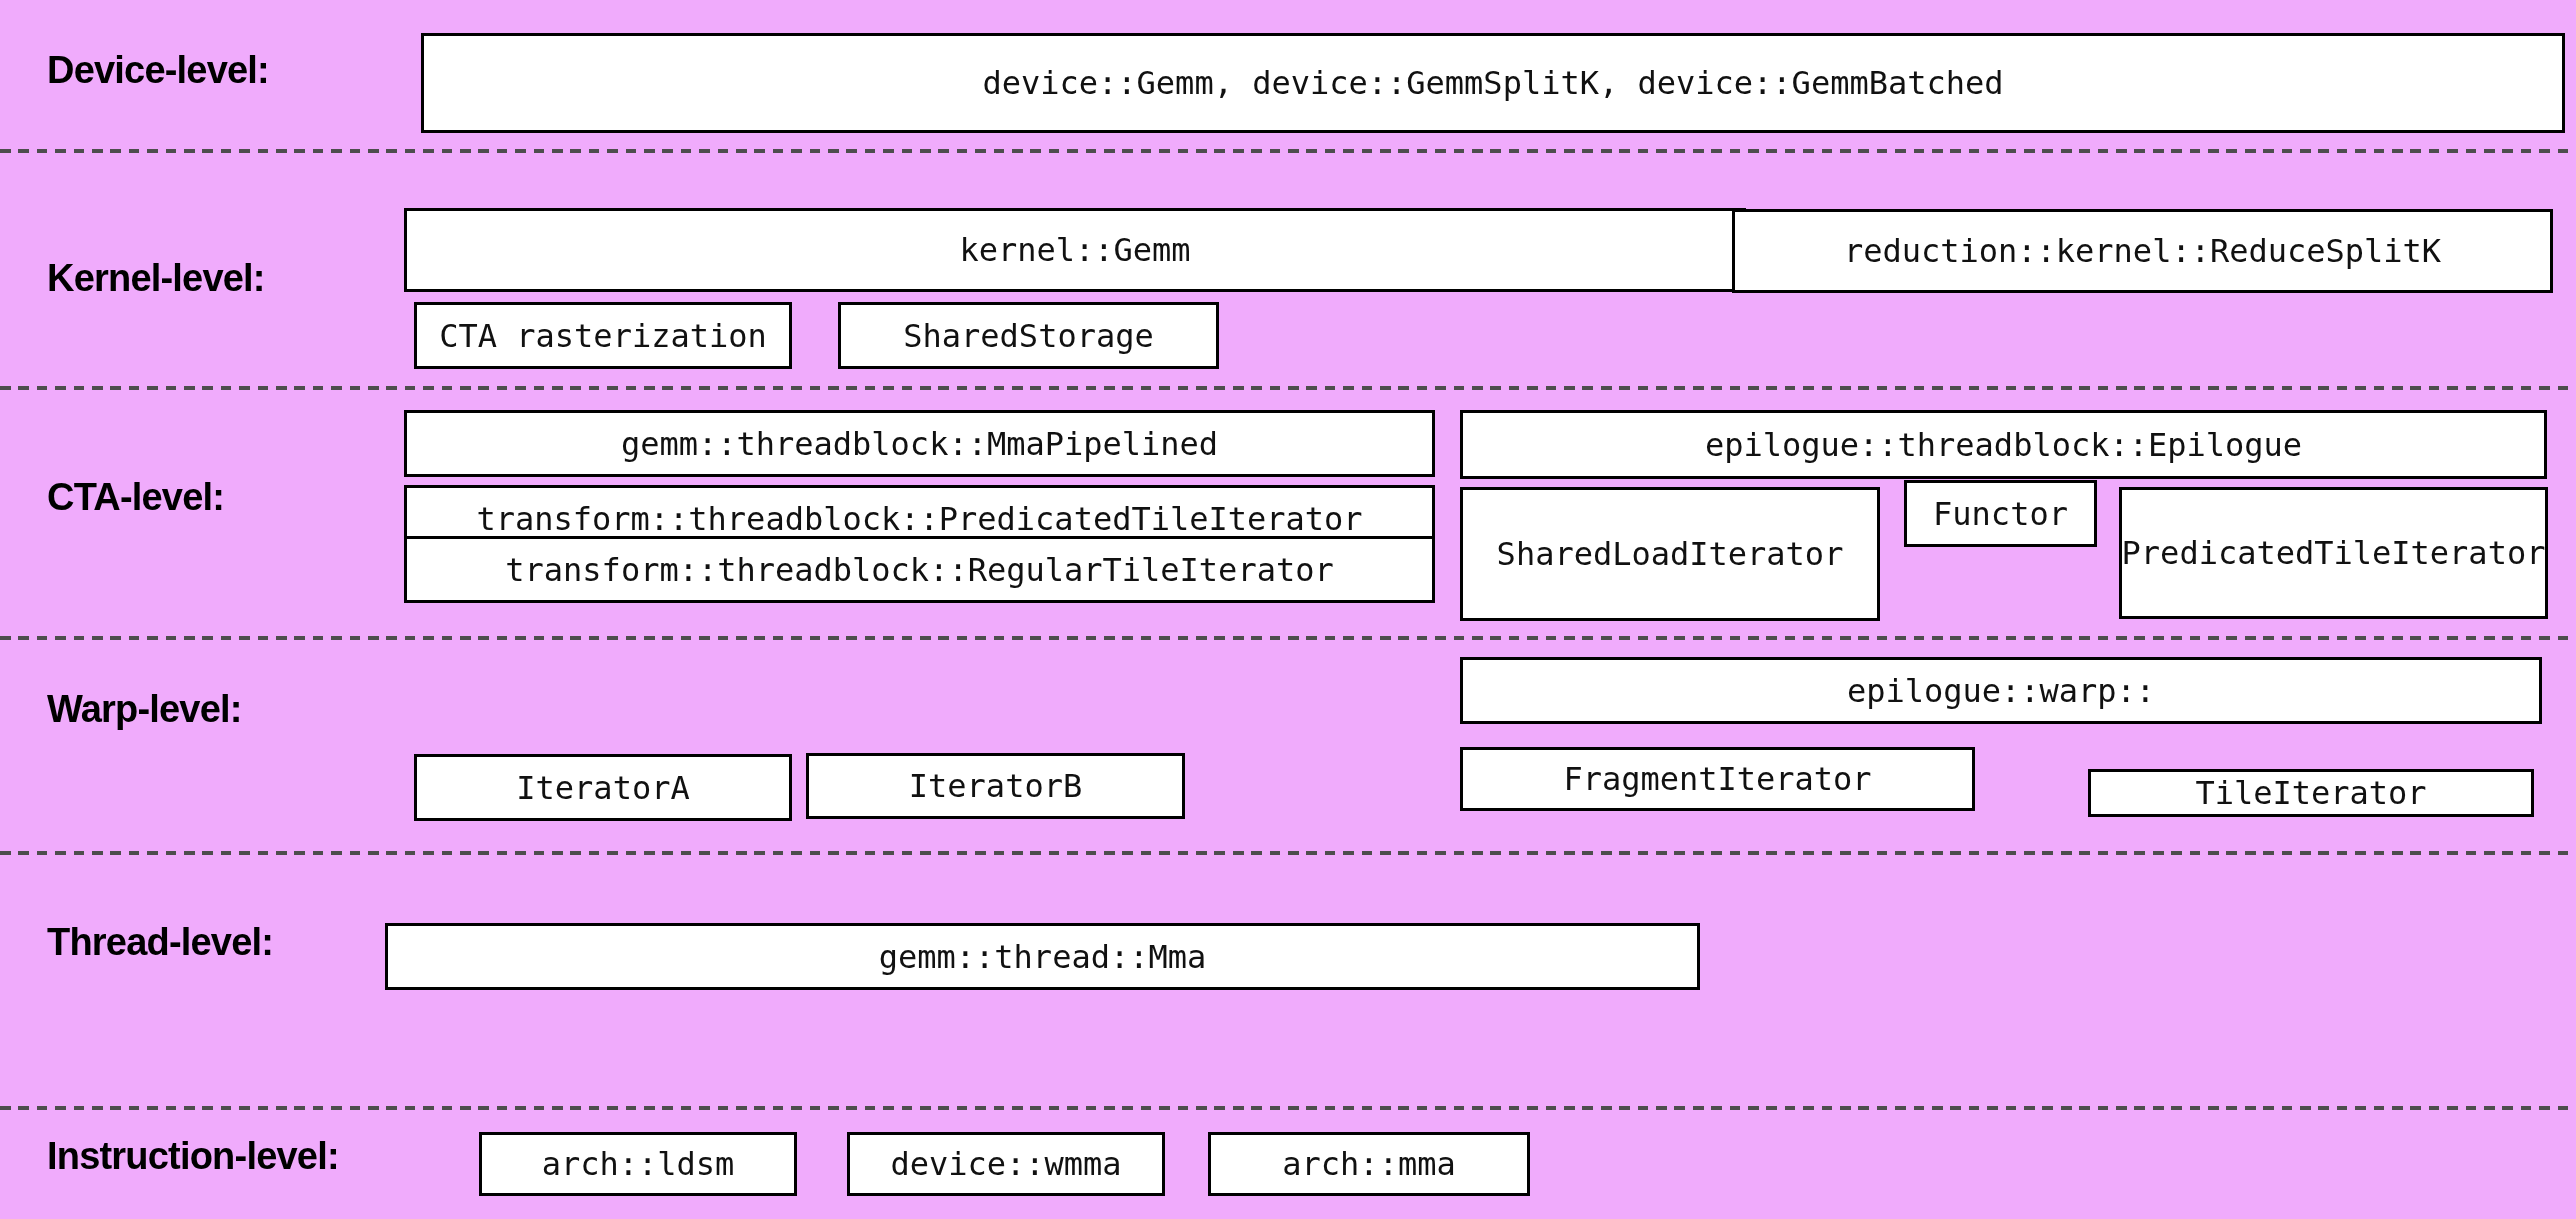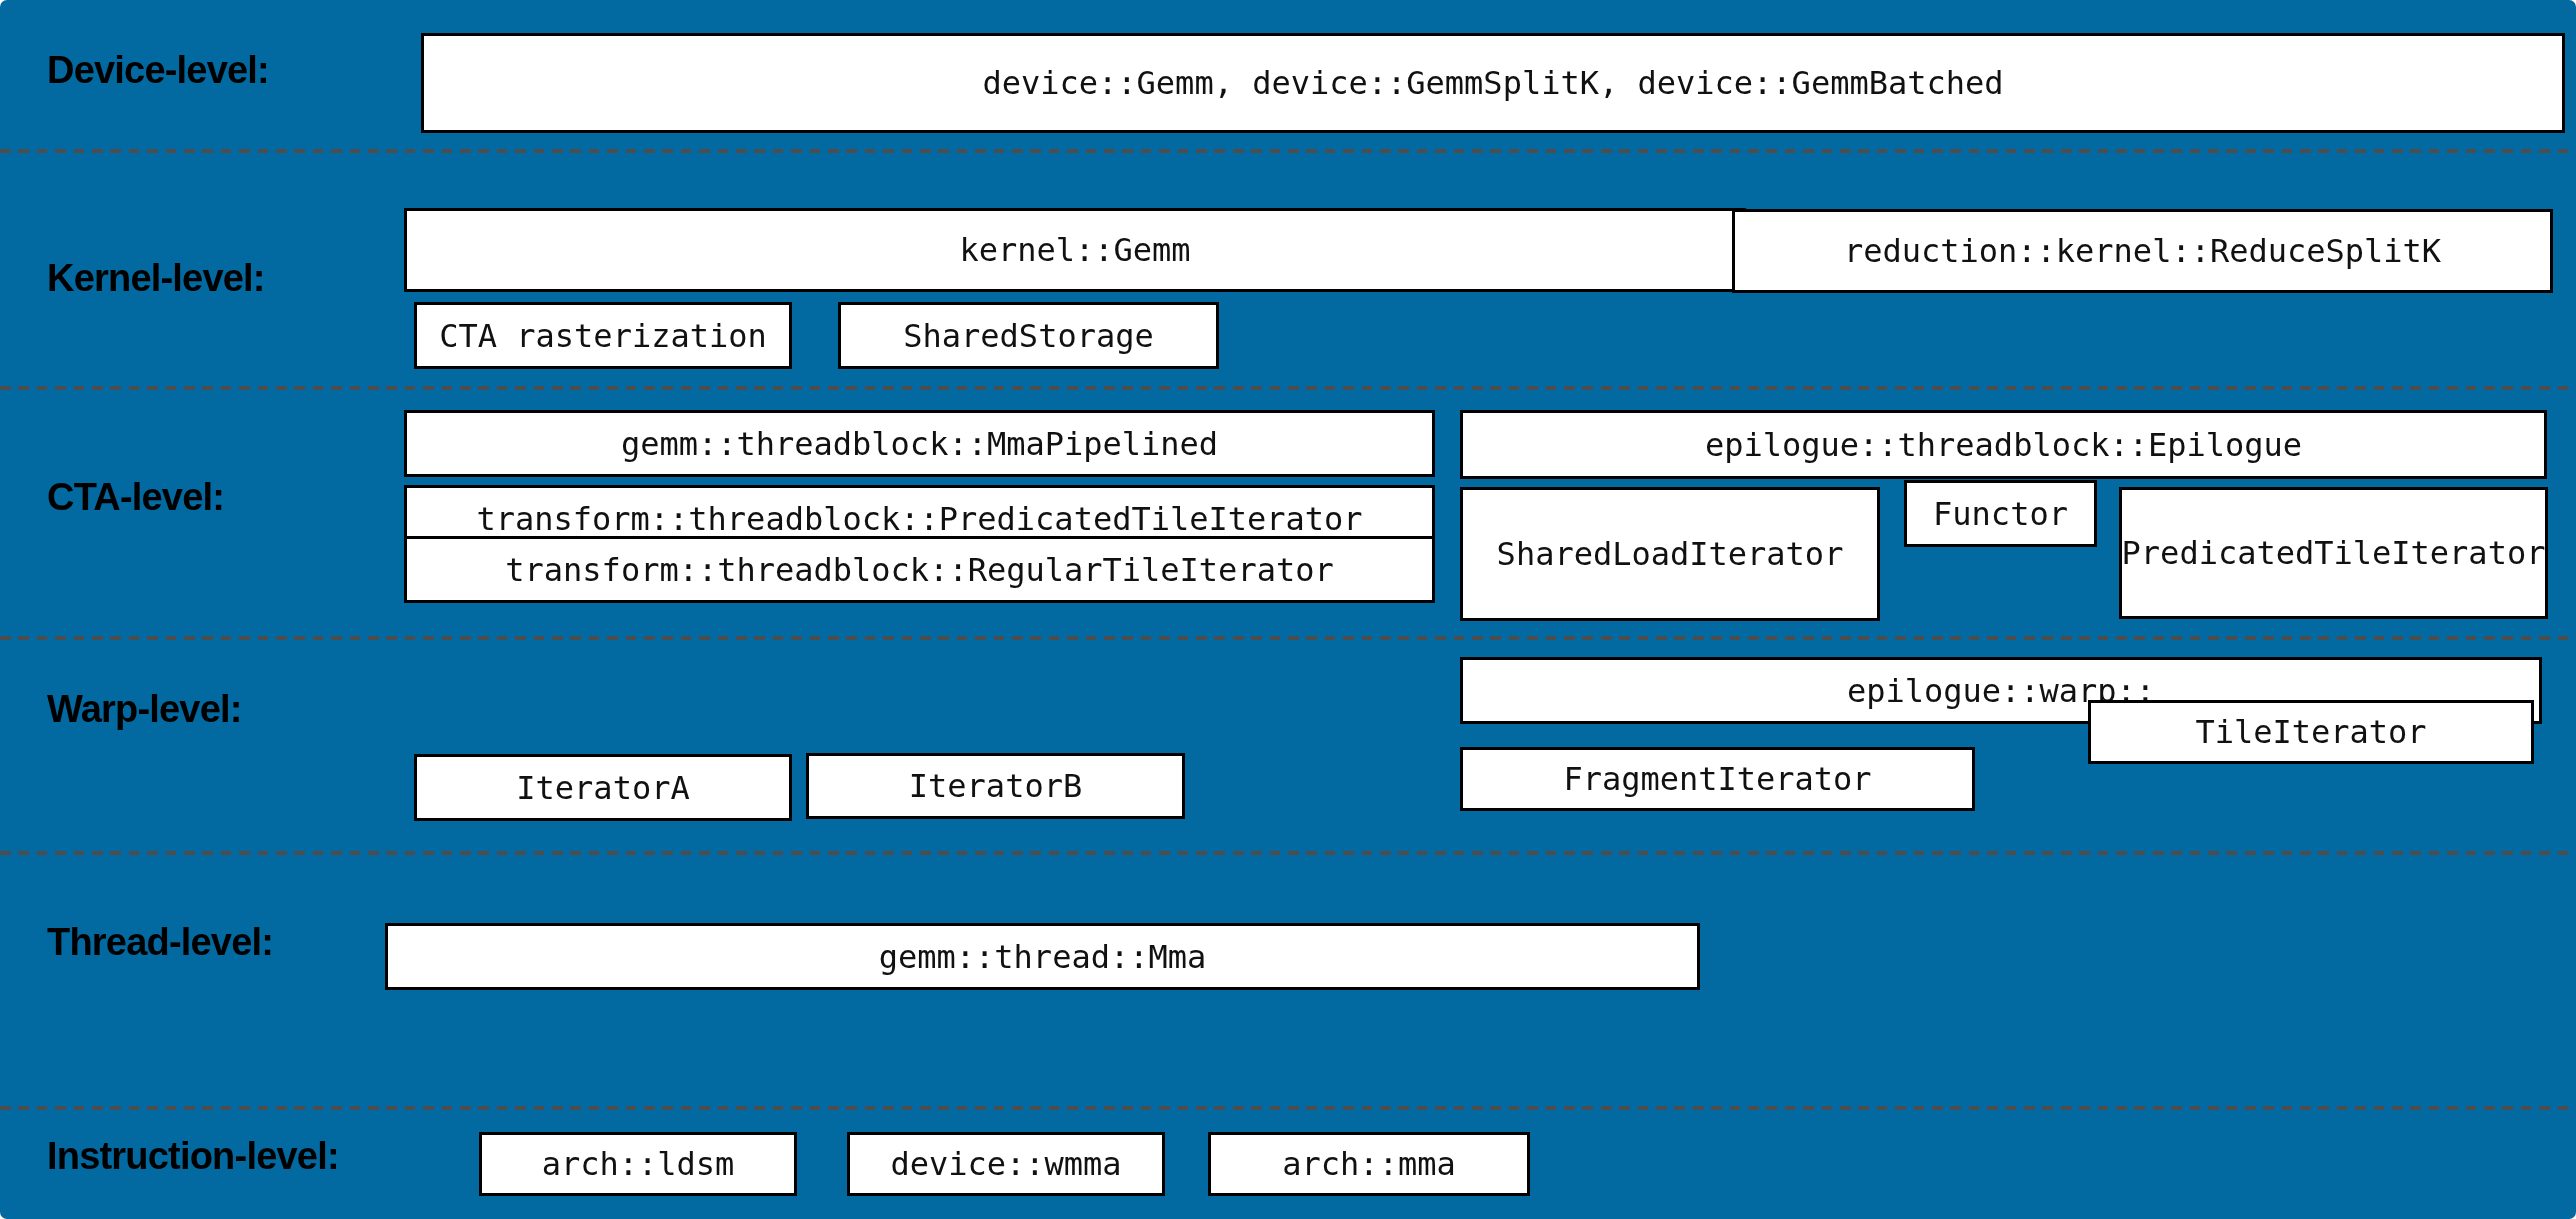--- a/index.html
+++ b/index.html
@@ -1,23 +1,22 @@
 <!DOCTYPE html>
 <html style="font-size:12.3px"><head>
 <meta charset="utf-8">
 <style>
   html, body { margin: 0; padding: 0; background: #ffffff; }
   .canvas {
     position: relative;
     width: 2576px;
     height: 1219px;
-    background: #0369a1;
+    background: #f0abfc;
     overflow: hidden;
     font-family: "DejaVu Sans Mono", "Liberation Mono", monospace;
-    border-radius: 7px;
   }
   .sep {
     position: absolute;
     left: 0;
     width: 2576px;
     height: 3.8px;
     background: repeating-linear-gradient(90deg, #4d4d4d 0 10.7px, transparent 10.7px 18.4px);
   }
   .lvl-label {
     position: absolute;
@@ -75,21 +74,21 @@
   <div class="box" style="left:404px; top:485px; width:1031px; height:67px">transform::threadblock::PredicatedTileIterator</div>
   <div class="box" style="left:1460px; top:487px; width:420px; height:134px">SharedLoadIterator</div>
   <div class="box" style="left:1904px; top:480px; width:193px; height:67px">Functor</div>
   <div class="box" style="left:2119px; top:487px; width:429px; height:132px">PredicatedTileIterator</div>
   <div class="box" style="left:404px; top:536px; width:1031px; height:67px">transform::threadblock::RegularTileIterator</div>
 
   <div class="box" style="left:1460px; top:657px; width:1082px; height:67px">epilogue::warp::</div>
   <div class="box" style="left:414px; top:754px; width:378px; height:67px">IteratorA</div>
   <div class="box" style="left:806px; top:753px; width:379px; height:66px">IteratorB</div>
   <div class="box" style="left:1460px; top:747px; width:515px; height:64px">FragmentIterator</div>
-  <div class="box" style="left:2088px; top:700px; width:446px; height:64px">TileIterator</div>
+  <div class="box" style="left:2088px; top:769px; width:446px; height:48px">TileIterator</div>
 
   <div class="box" style="left:385px; top:923px; width:1315px; height:67px">gemm::thread::Mma</div>
 
   <div class="box" style="left:479px; top:1132px; width:318px; height:64px">arch::ldsm</div>
   <div class="box" style="left:847px; top:1132px; width:318px; height:64px">device::wmma</div>
   <div class="box" style="left:1208px; top:1132px; width:322px; height:64px">arch::mma</div>
 
 </div>
 
 

